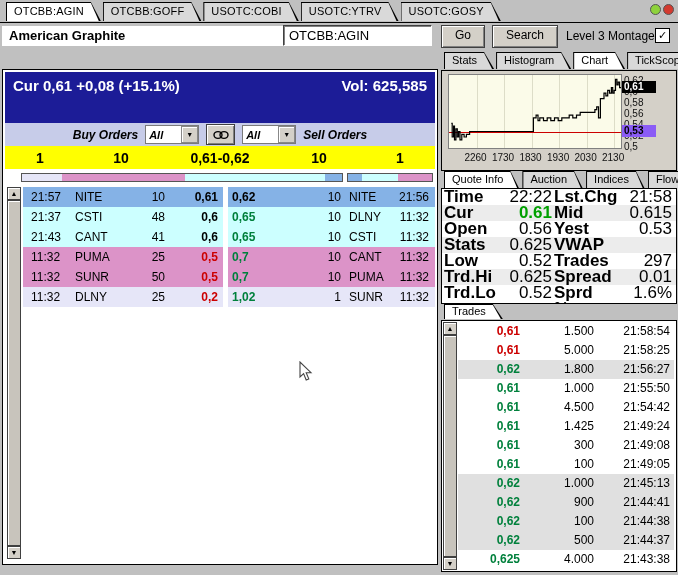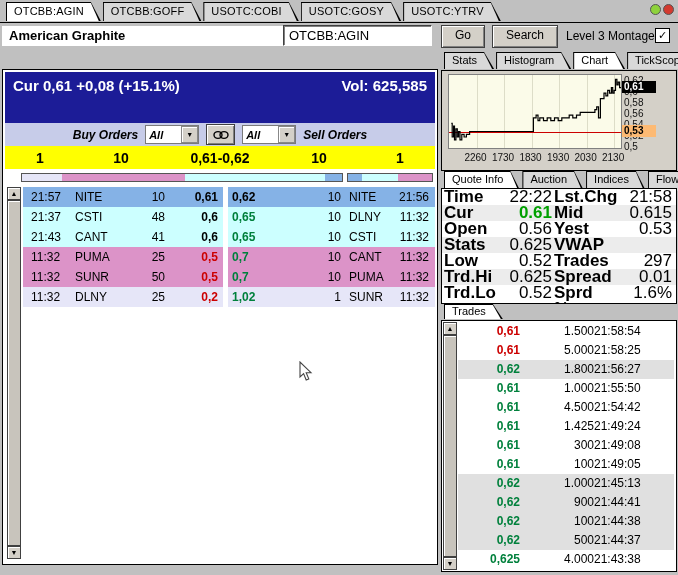--- a/index.html
+++ b/index.html
@@ -91,55 +91,55 @@
   
   .chart-box{position:absolute;left:441px;top:70px;width:234px;height:99px;background:#d4d0c8;border:1px solid #000;}
   .plot{position:absolute;left:6px;top:3px;width:172px;height:73px;background:#fbfbe9;border:1px solid #808080;}
   .gridv{position:absolute;top:0;bottom:0;width:1px;background:#ddddc8;}
   .redline{position:absolute;left:0;width:172px;height:1px;background:#cc0000;}
   .xlab{position:absolute;top:81px;font-size:10px;color:#111;width:26px;text-align:center;}
   .ylab{position:absolute;left:182px;font-size:10px;color:#111;height:12px;line-height:12px;}
   .ybadge{position:absolute;left:180px;width:32px;height:12px;line-height:12px;font-size:10px;
           font-weight:bold;text-align:left;padding-left:2px;}
   .ybadge.black{background:#000;color:#fff;}
-  .ybadge.red{background:#fdba74;color:#000;}
+  .ybadge.red{background:#8b5cf6;color:#000;}
 
   .qi-tabs{position:absolute;left:444px;top:171px;display:flex;}
   .qi-tabs .tab{height:20px;line-height:16px;}
   .qi-box{position:absolute;left:441px;top:188px;width:234px;height:114px;background:#fff;border:1px solid #000;overflow:hidden;}
   .qrow{display:grid;grid-template-columns:46px 64px 58px 62px;height:16px;line-height:16px;padding:0 2px;font-size:17px;}
   .qrow.shaded{background:#ececec;}
   .qrow .ql{font-weight:bold;} .qrow .qv{text-align:right;padding-right:2px;}
   .qv.green{color:#00a000;font-weight:bold;}
 
   .trades-tab{position:absolute;left:444px;top:304px;display:flex;}
   .trades-tab .tab{height:15px;line-height:15px;}
   .trades-box{position:absolute;left:441px;top:320px;width:234px;height:250px;background:#fff;border:1px solid #000;}
   .t-scroll{position:absolute;left:1px;top:1px;width:14px;bottom:1px;background:#e8e8e8;}
   .t-scroll .up{top:0;} .t-scroll .dn{bottom:0;}
   .t-scroll .sthumb{top:13px;bottom:13px;}
   #trade-rows{position:absolute;left:16px;top:1px;width:216px;}
   .trow{display:grid;grid-template-columns:62px 74px 80px;height:19px;line-height:19px;font-size:12px;}
   .trow.shaded{background:#e0e0e0;}
-  .tp{text-align:right;font-weight:bold;} .ts{text-align:right;} .tt{text-align:left;padding-right:4px;}
+  .tp{text-align:right;font-weight:bold;} .ts{text-align:right;} .tt{text-align:right;padding-right:4px;}
   .tp.up{color:#00803c;} .tp.down{color:#cc0000;}
 
   .cursor{position:absolute;left:299px;top:361px;z-index:50;pointer-events:none;}
 </style>
 </head>
 <body>
 
 <div class="app">
 
   <div class="win-tabs" id="win-tabs">
       <div class="tab active"><i></i><u></u><span>OTCBB:AGIN</span></div>
       <div class="tab"><i></i><u></u><span>OTCBB:GOFF</span></div>
       <div class="tab"><i></i><u></u><span>USOTC:COBI</span></div>
+      <div class="tab"><i></i><u></u><span>USOTC:YTRV</span></div>
       <div class="tab"><i></i><u></u><span>USOTC:GOSY</span></div>
-      <div class="tab"><i></i><u></u><span>USOTC:YTRV</span></div>
     </div>
   <div class="indicator" id="ind-green"></div>
   <div class="indicator" id="ind-red"></div>
   <div class="hline"></div>
 
   <div class="title-box">American Graphite</div>
   <div class="sym-input">OTCBB:AGIN</div>
   <div class="btn" id="go-btn">Go</div>
   <div class="btn" id="search-btn">Search</div>
   <div class="lvl3-label">Level 3 Montage</div>

